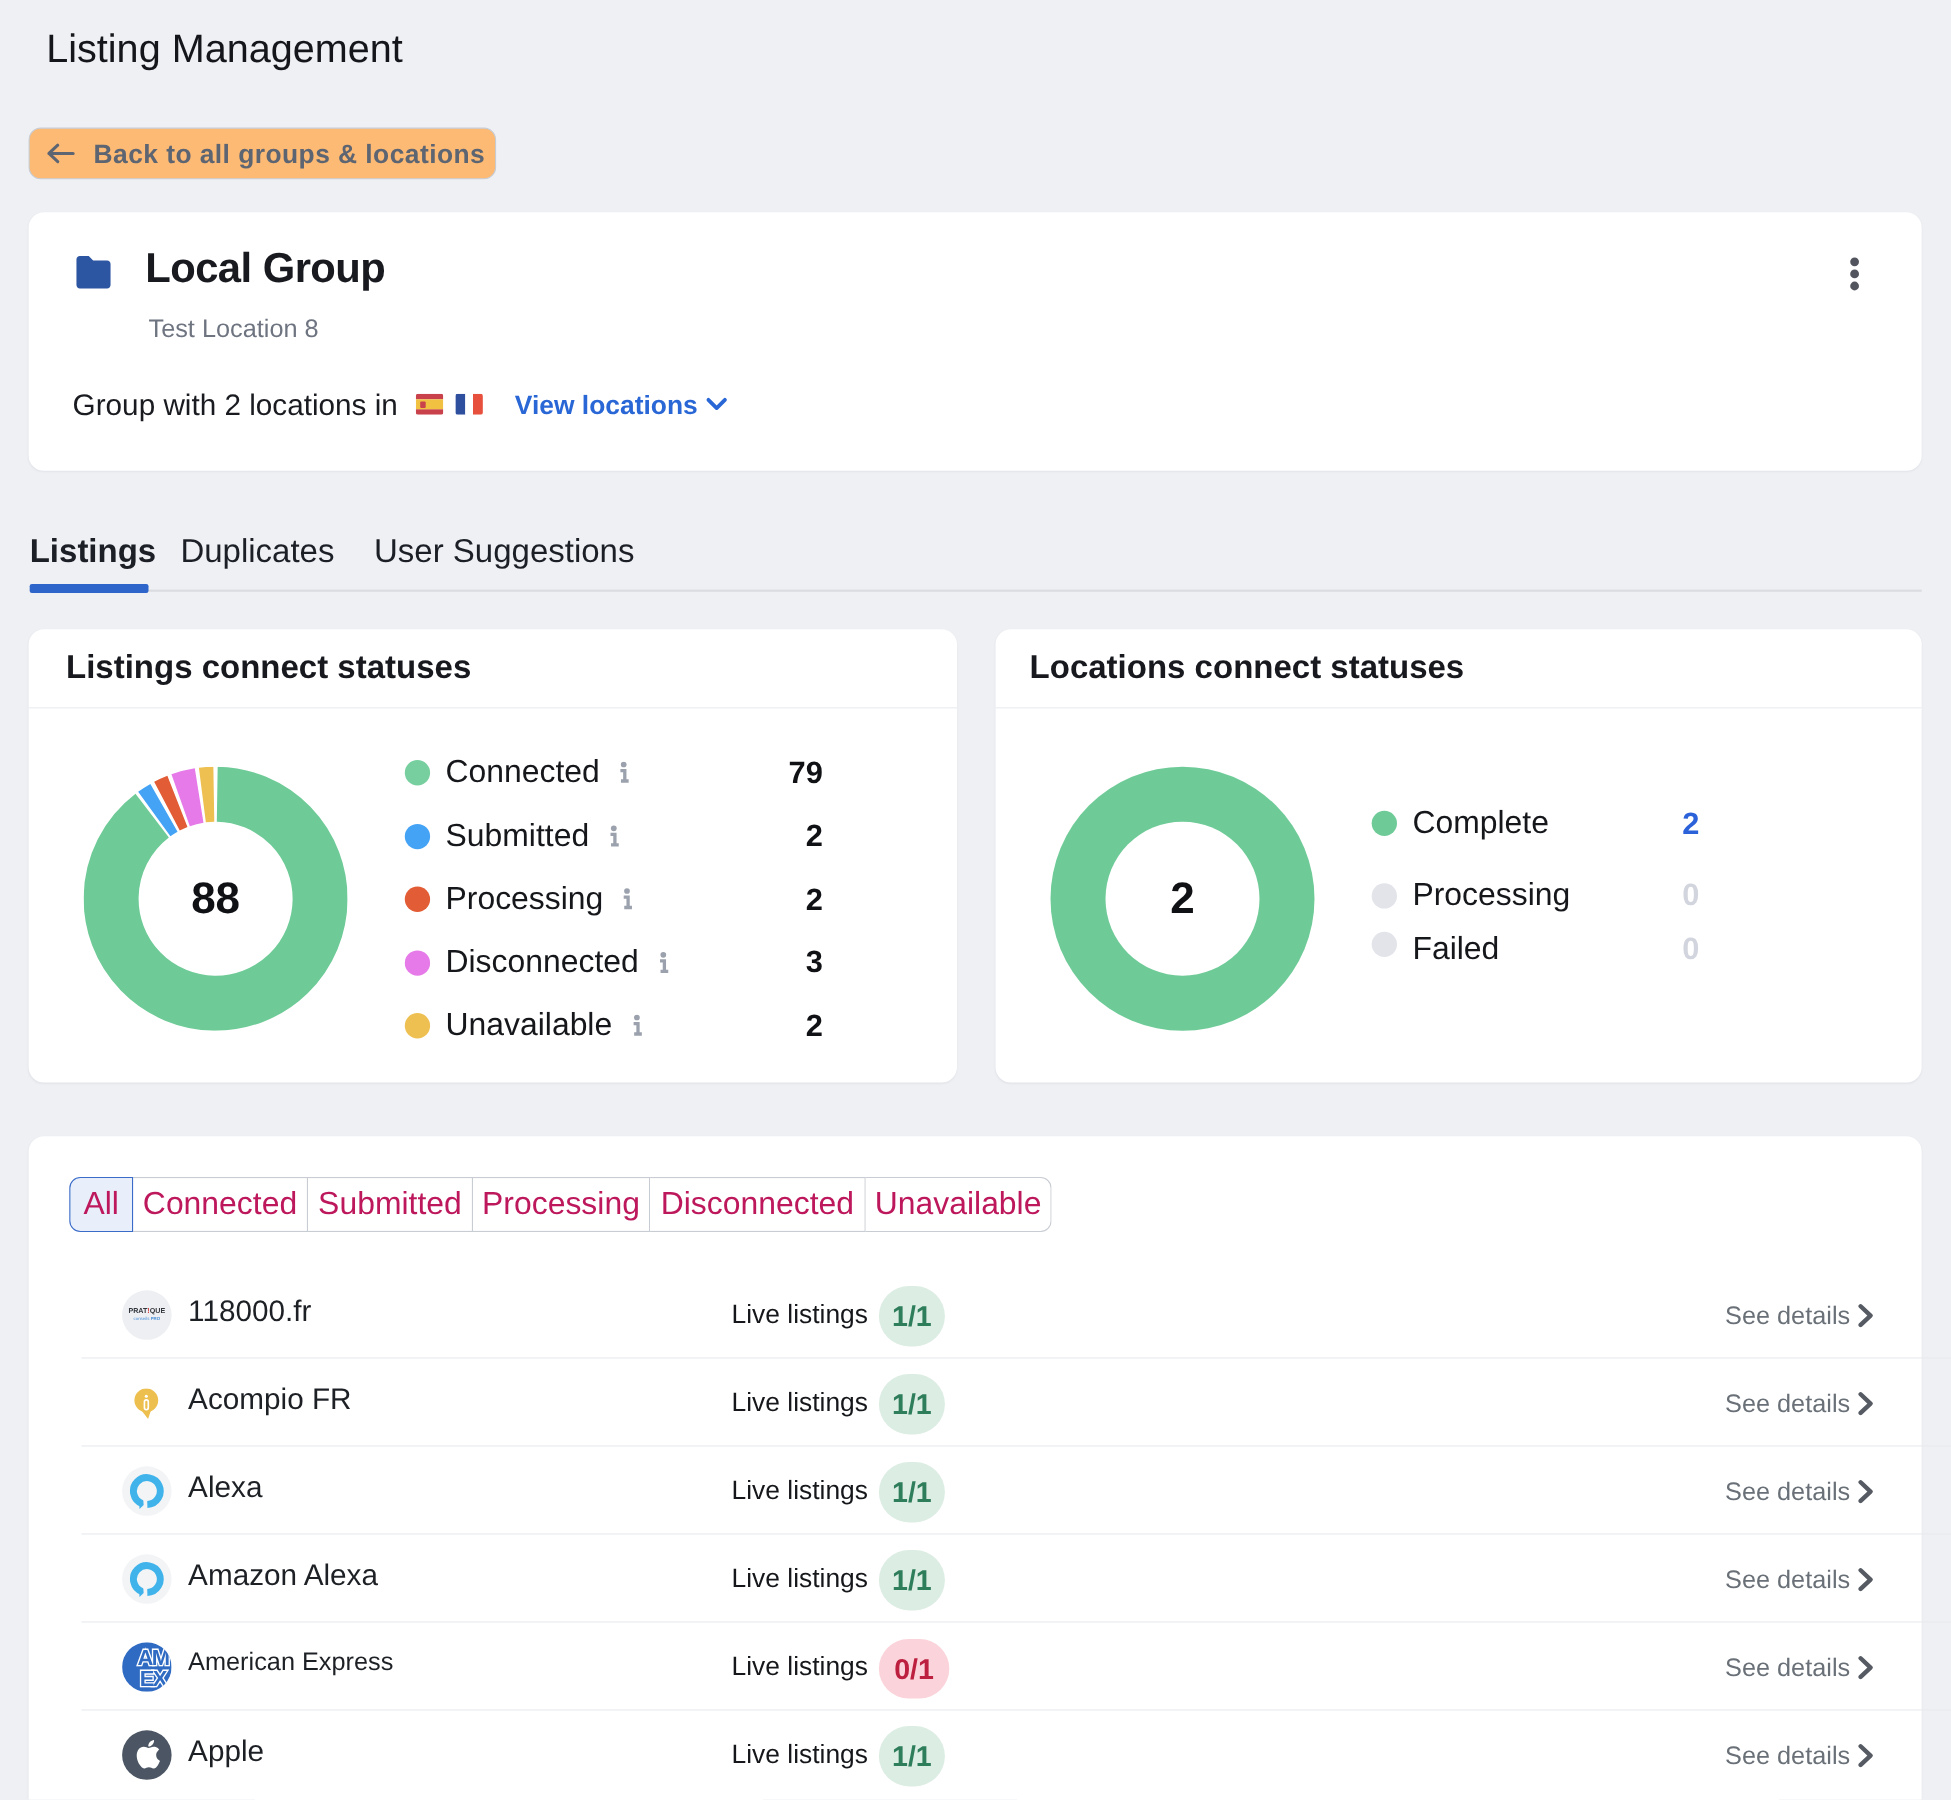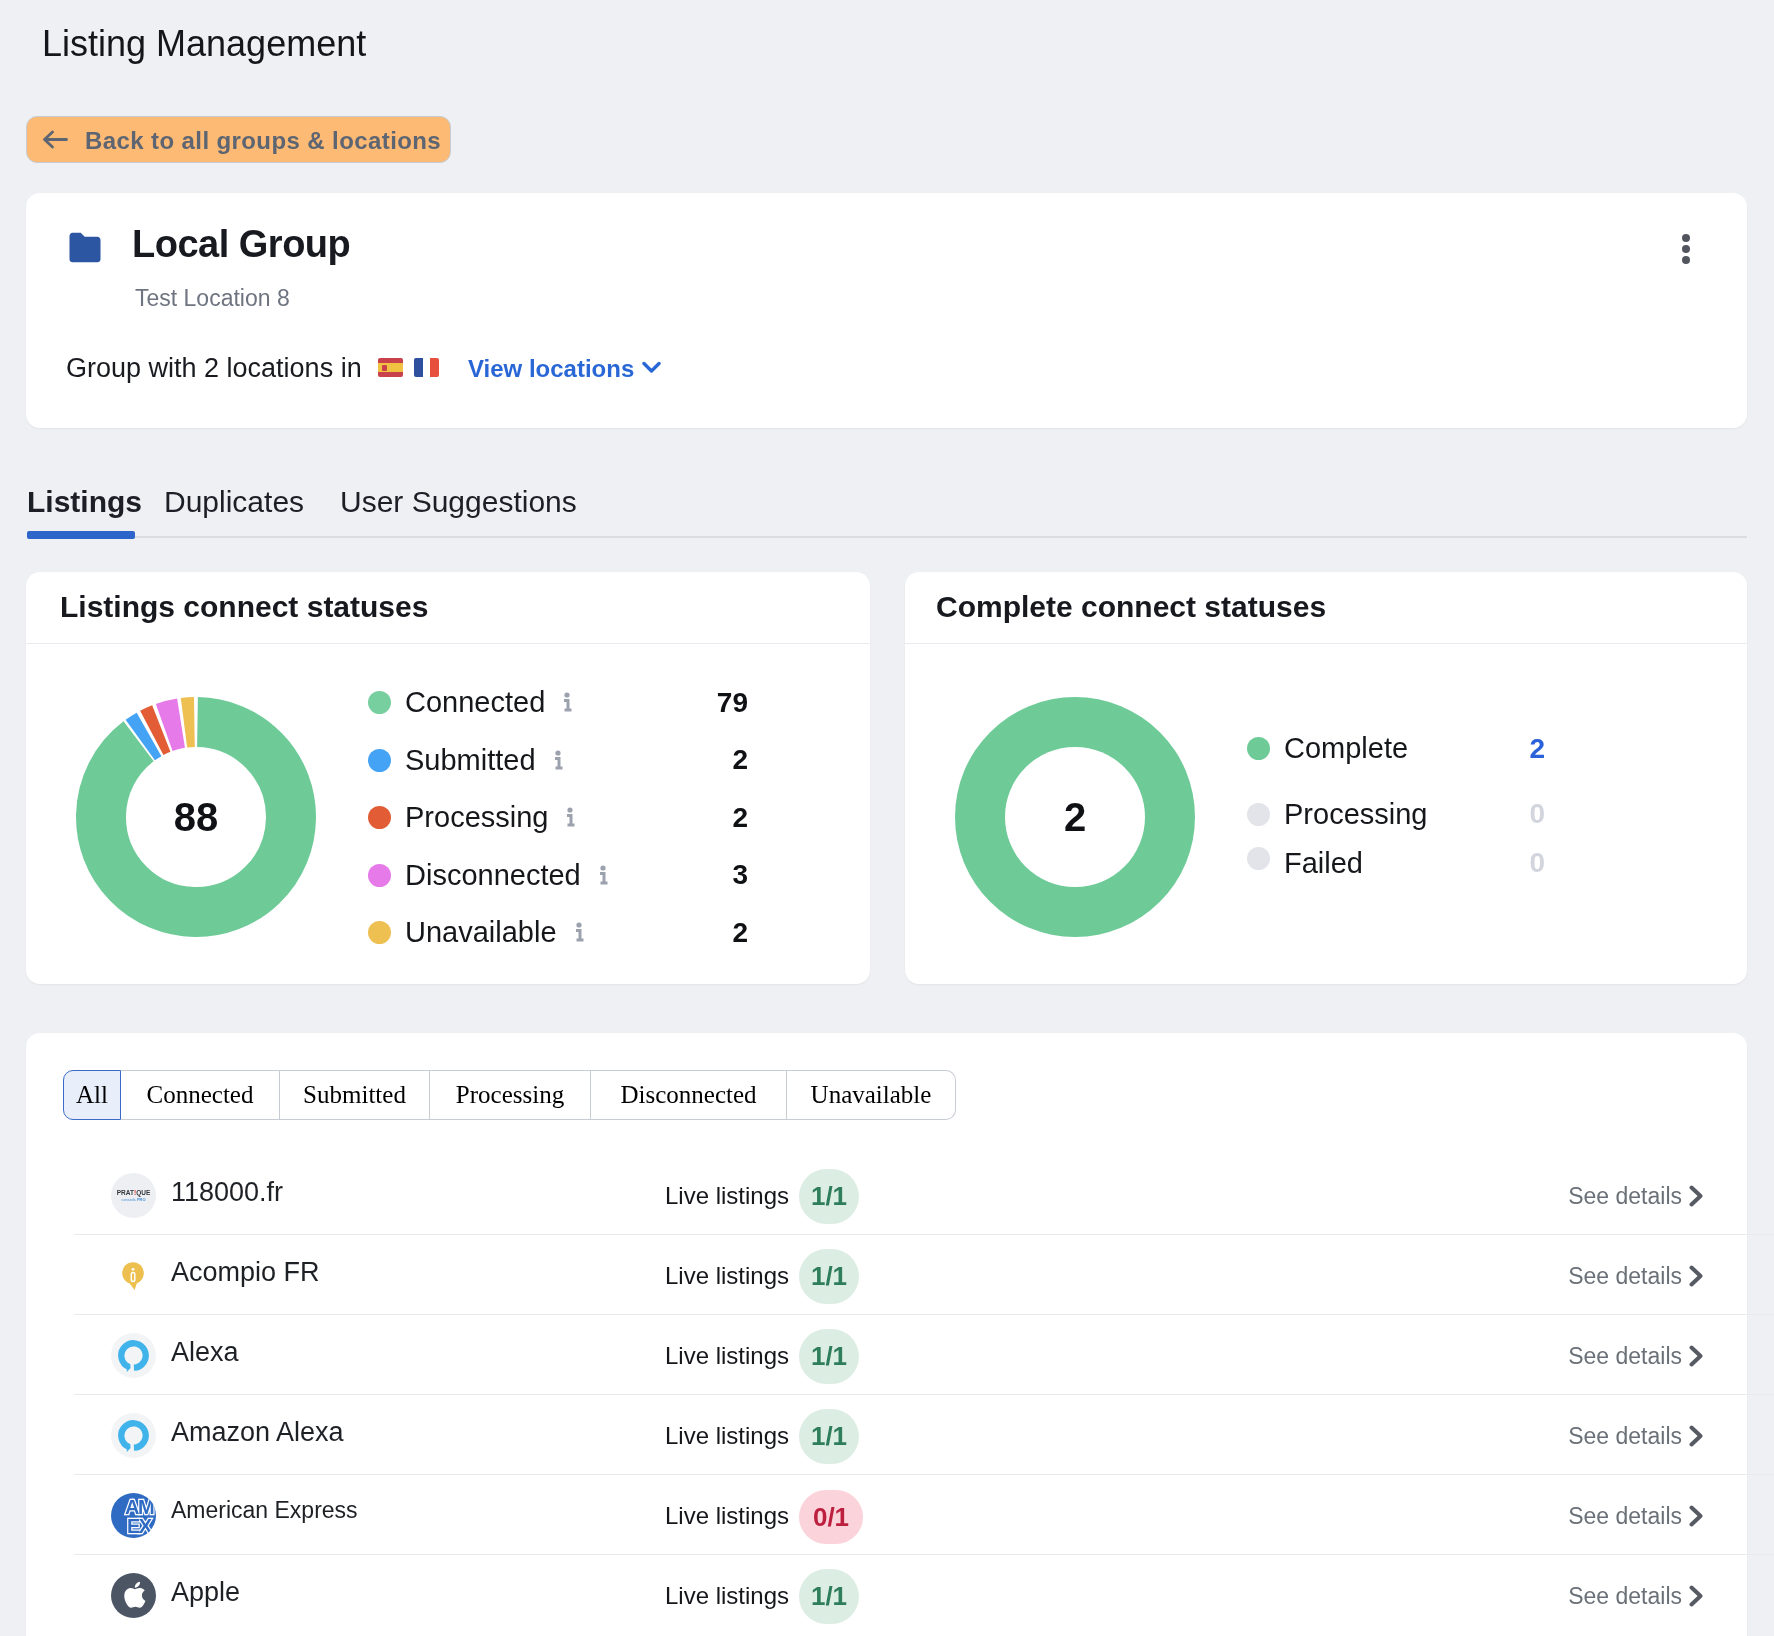--- a/index.html
+++ b/index.html
@@ -118,21 +118,21 @@
       <svg style="margin-left:17px;" width="12" height="21" viewBox="0 0 12 21">
           <circle cx="5" cy="3" r="2.6" fill="#9ba1ad"></circle>
           <path d="M2 8.5 h4 v9 M2.5 18 h7" stroke="#9ba1ad" stroke-width="3" fill="none"></path>
         </svg>
       <span style="margin-left:auto; font-size:28px; font-weight:bold; color:#101114;">2</span>
     </div>
   </div>
 </div>
 
 <div class="card" style="left:905px; top:572px; width:842px; height:412px;">
-  <div class="abs hdr-title" style="left:31px; top:20px;">Complete connect statuses</div>
+  <div class="abs hdr-title" style="left:31px; top:20px;">Locations connect statuses</div>
   <div class="abs" style="left:0; top:71px; width:842px; height:1px; background:#e9ebf0;"></div>
   <div class="abs" style="left:50px; top:125px; width:240px; height:240px; border-radius:50%; background:#6ecb97;"></div>
   <div class="abs" style="left:100px; top:175px; width:140px; height:140px; border-radius:50%; background:#fff; display:flex; align-items:center; justify-content:center; font-size:40px; font-weight:bold; color:#101114;">2</div>
   <div class="abs" style="left:342px; top:144px; width:298px;">
     <div style="height:65.5px; display:flex; align-items:center;">
       <span style="width:23px;height:23px;border-radius:50%;background:#6ecb97;flex:none;"></span>
       <span style="margin-left:14px; font-size:29px; color:#15171b;">Complete</span>
       <span style="margin-left:auto; font-size:28px; font-weight:bold; color:#2b62d9;">2</span>
     </div>
     <div style="height:65.5px; display:flex; align-items:center;">
@@ -143,21 +143,21 @@
     <div style="height:65.5px; display:flex; align-items:flex-start;">
       <span style="width:23px;height:23px;border-radius:50%;background:#e2e4e9;flex:none;"></span>
       <span style="margin-left:14px; font-size:29px; color:#15171b;">Failed</span>
       <span style="margin-left:auto; font-size:28px; font-weight:bold; color:#d2d5dd;">0</span>
     </div>
   </div>
 </div>
 
 <div class="card" style="left:26px; top:1033px; width:1721px; height:700px;">
 
-  <div class="abs" style="left:37px; top:37px; display:flex; font-size:25px; color:#000000;font-family:Liberation Serif, serif;">
+  <div class="abs" style="left:37px; top:37px; display:flex; font-size:29px; color:#be185d;">
     <div style="width:58px; height:50px; display:flex; align-items:center; justify-content:center; background:#e8effb; border:1.5px solid #3a6bc9; border-radius:10px 0 0 10px; position:relative; z-index:2;">All</div>
     <div style="width:159px; height:50px; display:flex; align-items:center; justify-content:center; background:#fff; border:1px solid #c8ccd3; border-left:none;">Connected</div>
     <div style="width:150px; height:50px; display:flex; align-items:center; justify-content:center; background:#fff; border:1px solid #c8ccd3; border-left:none;">Submitted</div>
     <div style="width:161px; height:50px; display:flex; align-items:center; justify-content:center; background:#fff; border:1px solid #c8ccd3; border-left:none;">Processing</div>
     <div style="width:196px; height:50px; display:flex; align-items:center; justify-content:center; background:#fff; border:1px solid #c8ccd3; border-left:none;">Disconnected</div>
     <div style="width:169px; height:50px; display:flex; align-items:center; justify-content:center; background:#fff; border:1px solid #c8ccd3; border-left:none; border-radius:0 10px 10px 0;">Unavailable</div>
   </div>
 
   <div class="abs" style="left:0; top:122px; width:1721px;padding-left:48px;">
 

